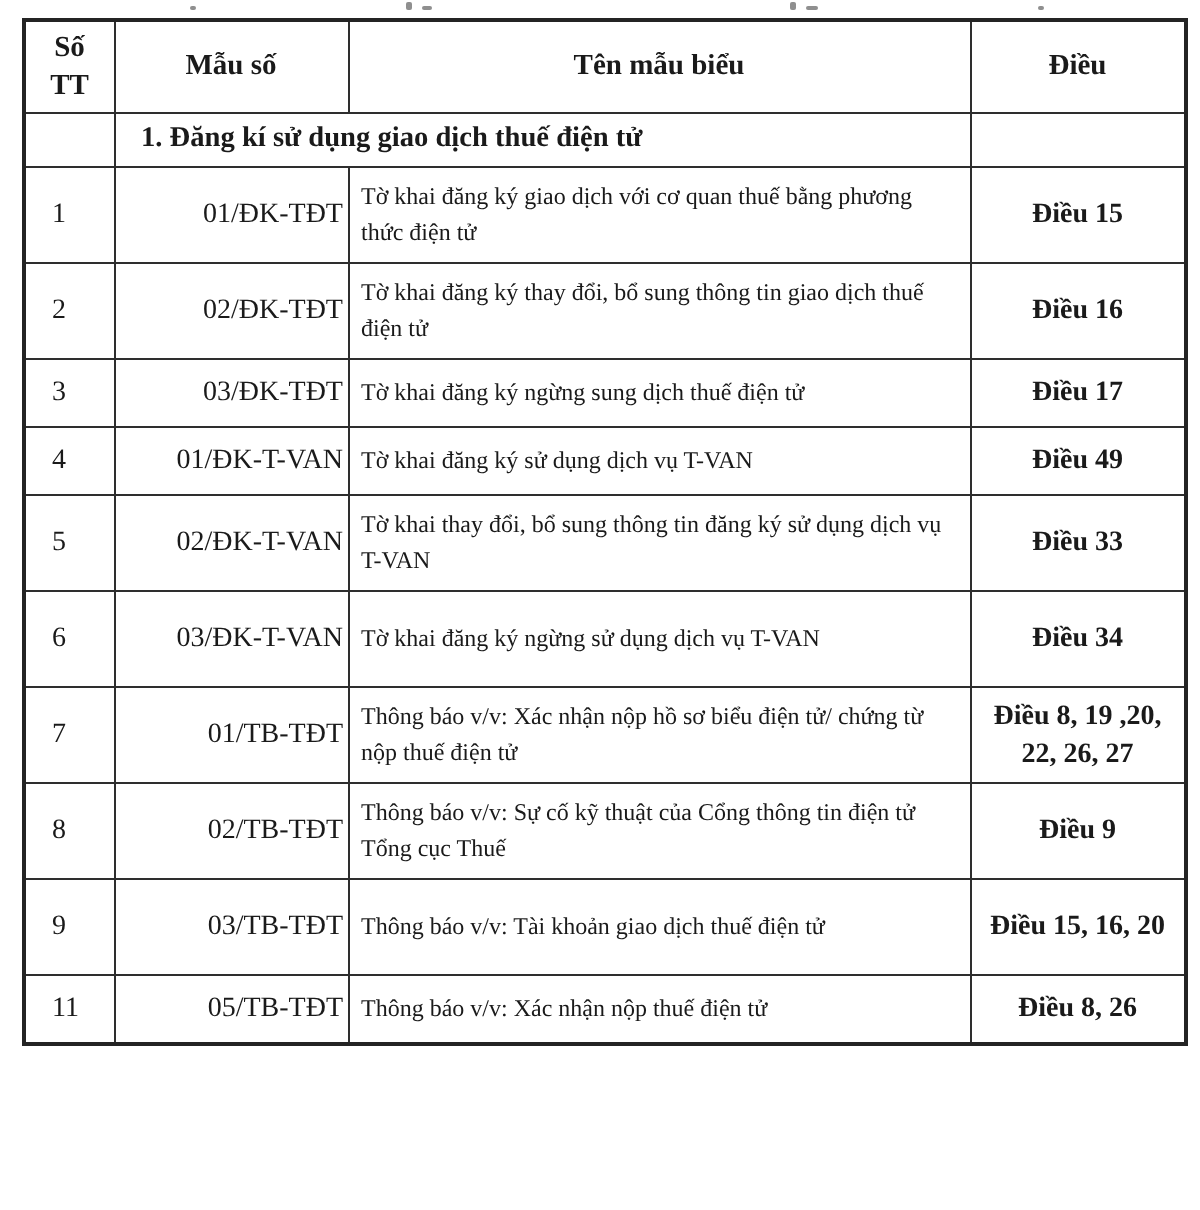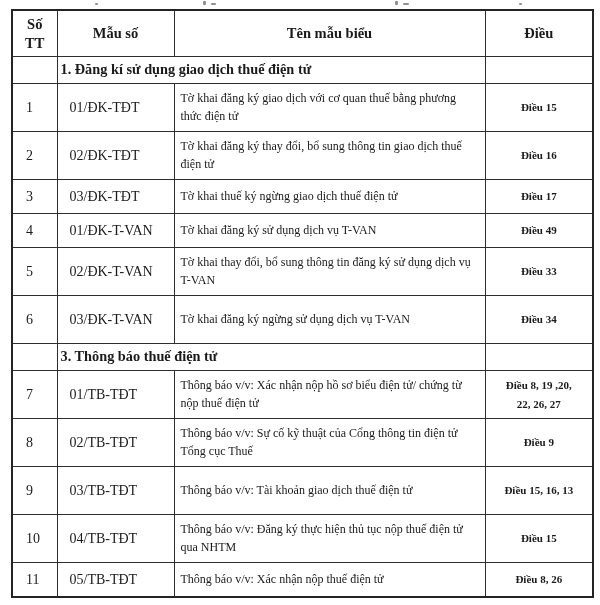--- a/index.html
+++ b/index.html
@@ -48,46 +48,46 @@
     padding: 2px 3px;
     height: 41px;
   }
   td.c-stt {
     font-size: 14px;
     text-align: left;
     padding: 2px 2px 2px 13px;
   }
   td.c-code {
     font-size: 14px;
-    text-align: left;
+    text-align: right;
     padding: 2px 2px 2px 12px;
     white-space: nowrap;
   }
   td.c-name {
     font-size: 12px;
     line-height: 18.5px;
     text-align: left;
     padding: 3px 8px 4px 6px;
   }
   td.c-article {
-    font-size: 11px;
+    font-size: 14px;
     font-weight: bold;
     text-align: center;
     line-height: 19px;
     padding: 2px 3px;
     white-space: pre-line;
   }
   tr.section-row td {
     height: 21px;
   }
   tr.section-row td.c-section {
     font-weight: bold;
     font-size: 14.3px;
     text-align: left;
-    padding: 2px 4px 3px 3px;
+    padding: 2px 4px 3px 13px;
     white-space: nowrap;
   }
   tr.item-row.two-line td { height: 40px; }
   tr.item-row.one-line td { height: 26px; }
 </style>
 </head>
 <body>
 
 <div class="doc">
 
@@ -129,70 +129,59 @@
         </tr>
         <tr class="item-row two-line">
           <td class="c-stt">2</td>
           <td class="c-code">02/ĐK-TĐT</td>
           <td class="c-name">Tờ khai đăng ký thay đổi, bổ sung thông tin giao dịch thuế điện tử</td>
           <td class="c-article">Điều 16</td>
         </tr>
         <tr class="item-row one-line">
           <td class="c-stt">3</td>
           <td class="c-code">03/ĐK-TĐT</td>
-          <td class="c-name">Tờ khai thuế ký ngừng giao dịch thuế điện tử</td>
+          <td class="c-name">Tờ khai đăng ký ngừng sung dịch thuế điện tử</td>
           <td class="c-article">Điều 17</td>
         </tr>
         <tr class="item-row one-line">
           <td class="c-stt">4</td>
           <td class="c-code">01/ĐK-T-VAN</td>
           <td class="c-name">Tờ khai đăng ký sử dụng dịch vụ T-VAN</td>
           <td class="c-article">Điều 49</td>
         </tr>
         <tr class="item-row two-line">
           <td class="c-stt">5</td>
           <td class="c-code">02/ĐK-T-VAN</td>
           <td class="c-name">Tờ khai thay đổi, bổ sung thông tin đăng ký sử dụng dịch vụ T-VAN</td>
           <td class="c-article">Điều 33</td>
         </tr>
         <tr class="item-row two-line">
           <td class="c-stt">6</td>
           <td class="c-code">03/ĐK-T-VAN</td>
           <td class="c-name">Tờ khai đăng ký ngừng sử dụng dịch vụ T-VAN</td>
           <td class="c-article">Điều 34</td>
         </tr>
-        <tr class="section-row">
-          <td class="c-stt"></td>
-          <td class="c-section" colspan="2">3. Thông báo thuế điện tử</td>
-          <td class="c-article"></td>
-        </tr>
         <tr class="item-row two-line">
           <td class="c-stt">7</td>
           <td class="c-code">01/TB-TĐT</td>
           <td class="c-name">Thông báo v/v: Xác nhận nộp hồ sơ biểu điện tử/ chứng từ nộp thuế điện tử</td>
           <td class="c-article">Điều 8, 19 ,20,
 22, 26, 27</td>
         </tr>
         <tr class="item-row two-line">
           <td class="c-stt">8</td>
           <td class="c-code">02/TB-TĐT</td>
           <td class="c-name">Thông báo v/v: Sự cố kỹ thuật của Cổng thông tin điện tử Tổng cục Thuế</td>
           <td class="c-article">Điều 9</td>
         </tr>
         <tr class="item-row two-line">
           <td class="c-stt">9</td>
           <td class="c-code">03/TB-TĐT</td>
           <td class="c-name">Thông báo v/v: Tài khoản giao dịch thuế điện tử</td>
-          <td class="c-article">Điều 15, 16, 13</td>
-        </tr>
-        <tr class="item-row two-line">
-          <td class="c-stt">10</td>
-          <td class="c-code">04/TB-TĐT</td>
-          <td class="c-name">Thông báo v/v: Đăng ký thực hiện thủ tục nộp thuế điện tử qua NHTM</td>
-          <td class="c-article">Điều 15</td>
+          <td class="c-article">Điều 15, 16, 20</td>
         </tr>
         <tr class="item-row one-line">
           <td class="c-stt">11</td>
           <td class="c-code">05/TB-TĐT</td>
           <td class="c-name">Thông báo v/v: Xác nhận nộp thuế điện tử</td>
           <td class="c-article">Điều 8, 26</td>
         </tr>
       </tbody>
   </table>
 

